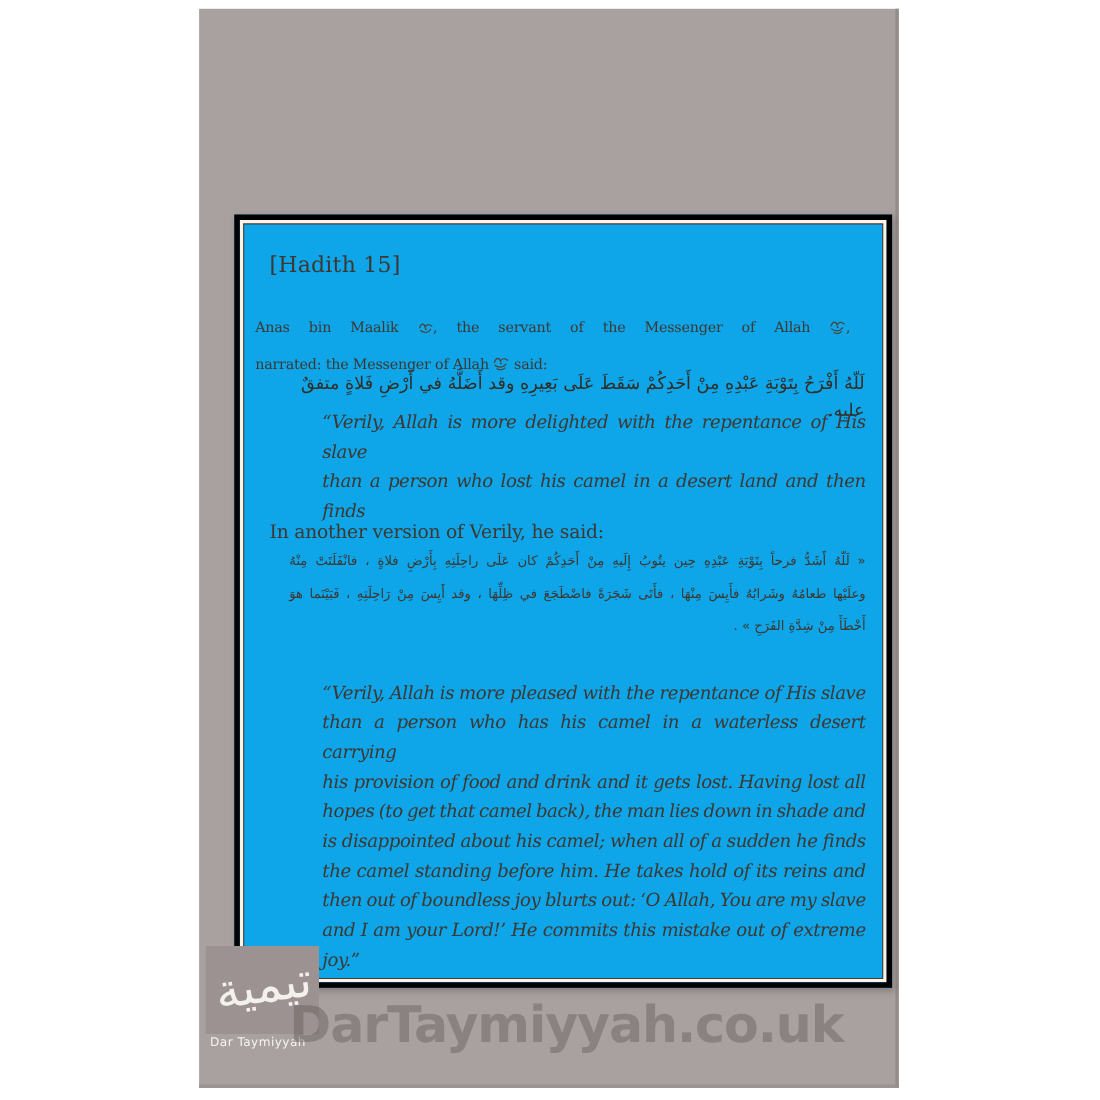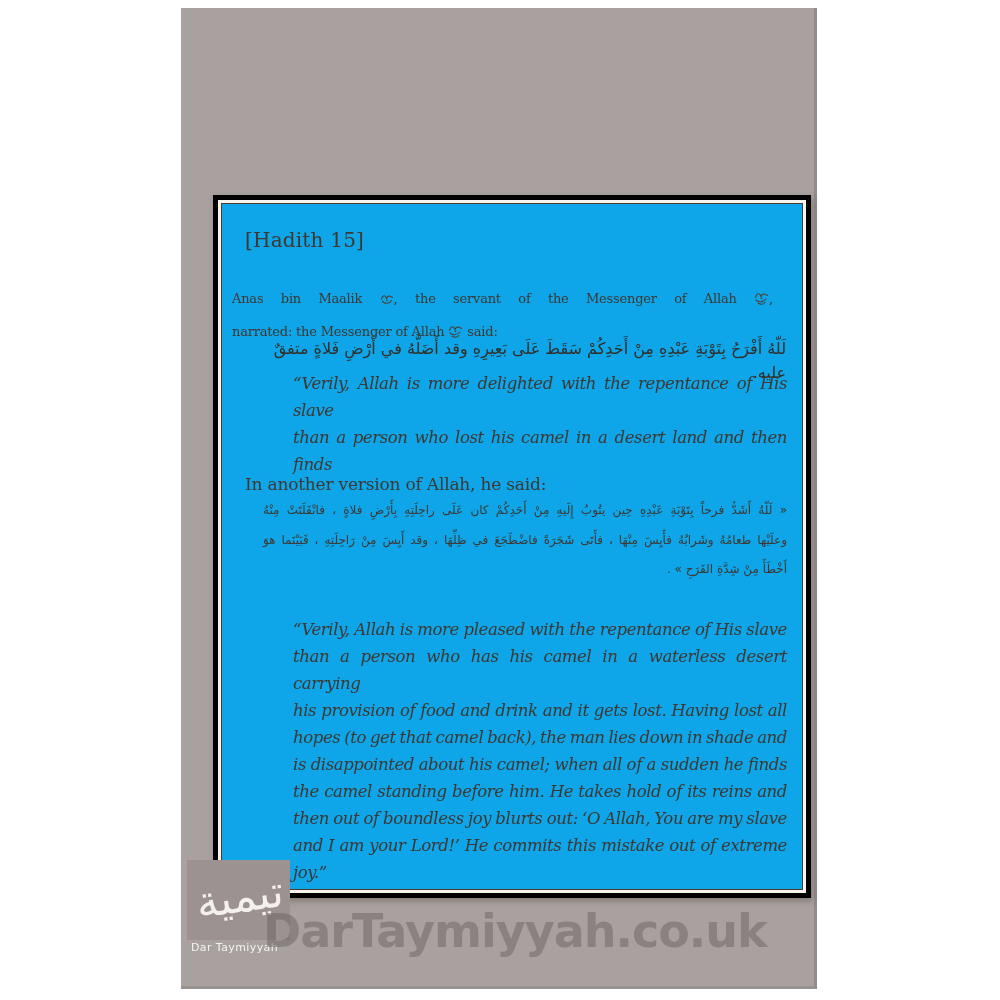--- a/index.html
+++ b/index.html
@@ -93,21 +93,21 @@
             </svg></span> <span>said:</span></div>
     </div>
 
     <div class="arabic arabic1" dir="rtl">لَلّهُ أَفْرَحُ بِتَوْبَةِ عَبْدِهِ مِنْ أَحَدِكُمْ سَقَطَ عَلَى بَعِيرِهِ وقد أَضَلَّهُ في أَرْضِ فَلاةٍ متفقٌ عليه.</div>
 
     <div class="quote quote1">
       <div class="jline">“Verily, Allah is more delighted with the repentance of His slave</div>
       <div class="jline">than a person who lost his camel in a desert land and then finds</div>
     </div>
 
-    <div class="heading2">In another version of Allah, he said:</div>
+    <div class="heading2">In another version of Verily, he said:</div>
 
     <div class="arabic arabic2" dir="rtl">
       <div class="jline">« لَلّهُ أَشَدُّ فرحاً بِتَوْبَةِ عَبْدِهِ حِين يتُوبُ إِلَيهِ مِنْ أَحَدِكُمْ كان عَلَى راحِلَتِهِ بِأَرْضِ فلاةٍ ، فانْفَلَتَتْ مِنْهُ</div>
       <div class="jline">وعلَيْها طعامُهُ وشَرابُهُ فأَيِسَ مِنْهَا ، فأَتَى شَجَرَةً فاضْطَجَعَ في ظِلِّهَا ، وقد أَيِسَ مِنْ رَاحِلَتِهِ ، فَبَيْنَما هوَ</div>
       <div class="lastline">أَخْطَأَ مِنْ شِدَّةِ الفَرَحِ » .</div>
     </div>
 
     <div class="quote quote2">
       <div class="jline">“Verily, Allah is more pleased with the repentance of His slave</div>
       <div class="jline">than a person who has his camel in a waterless desert carrying</div>

